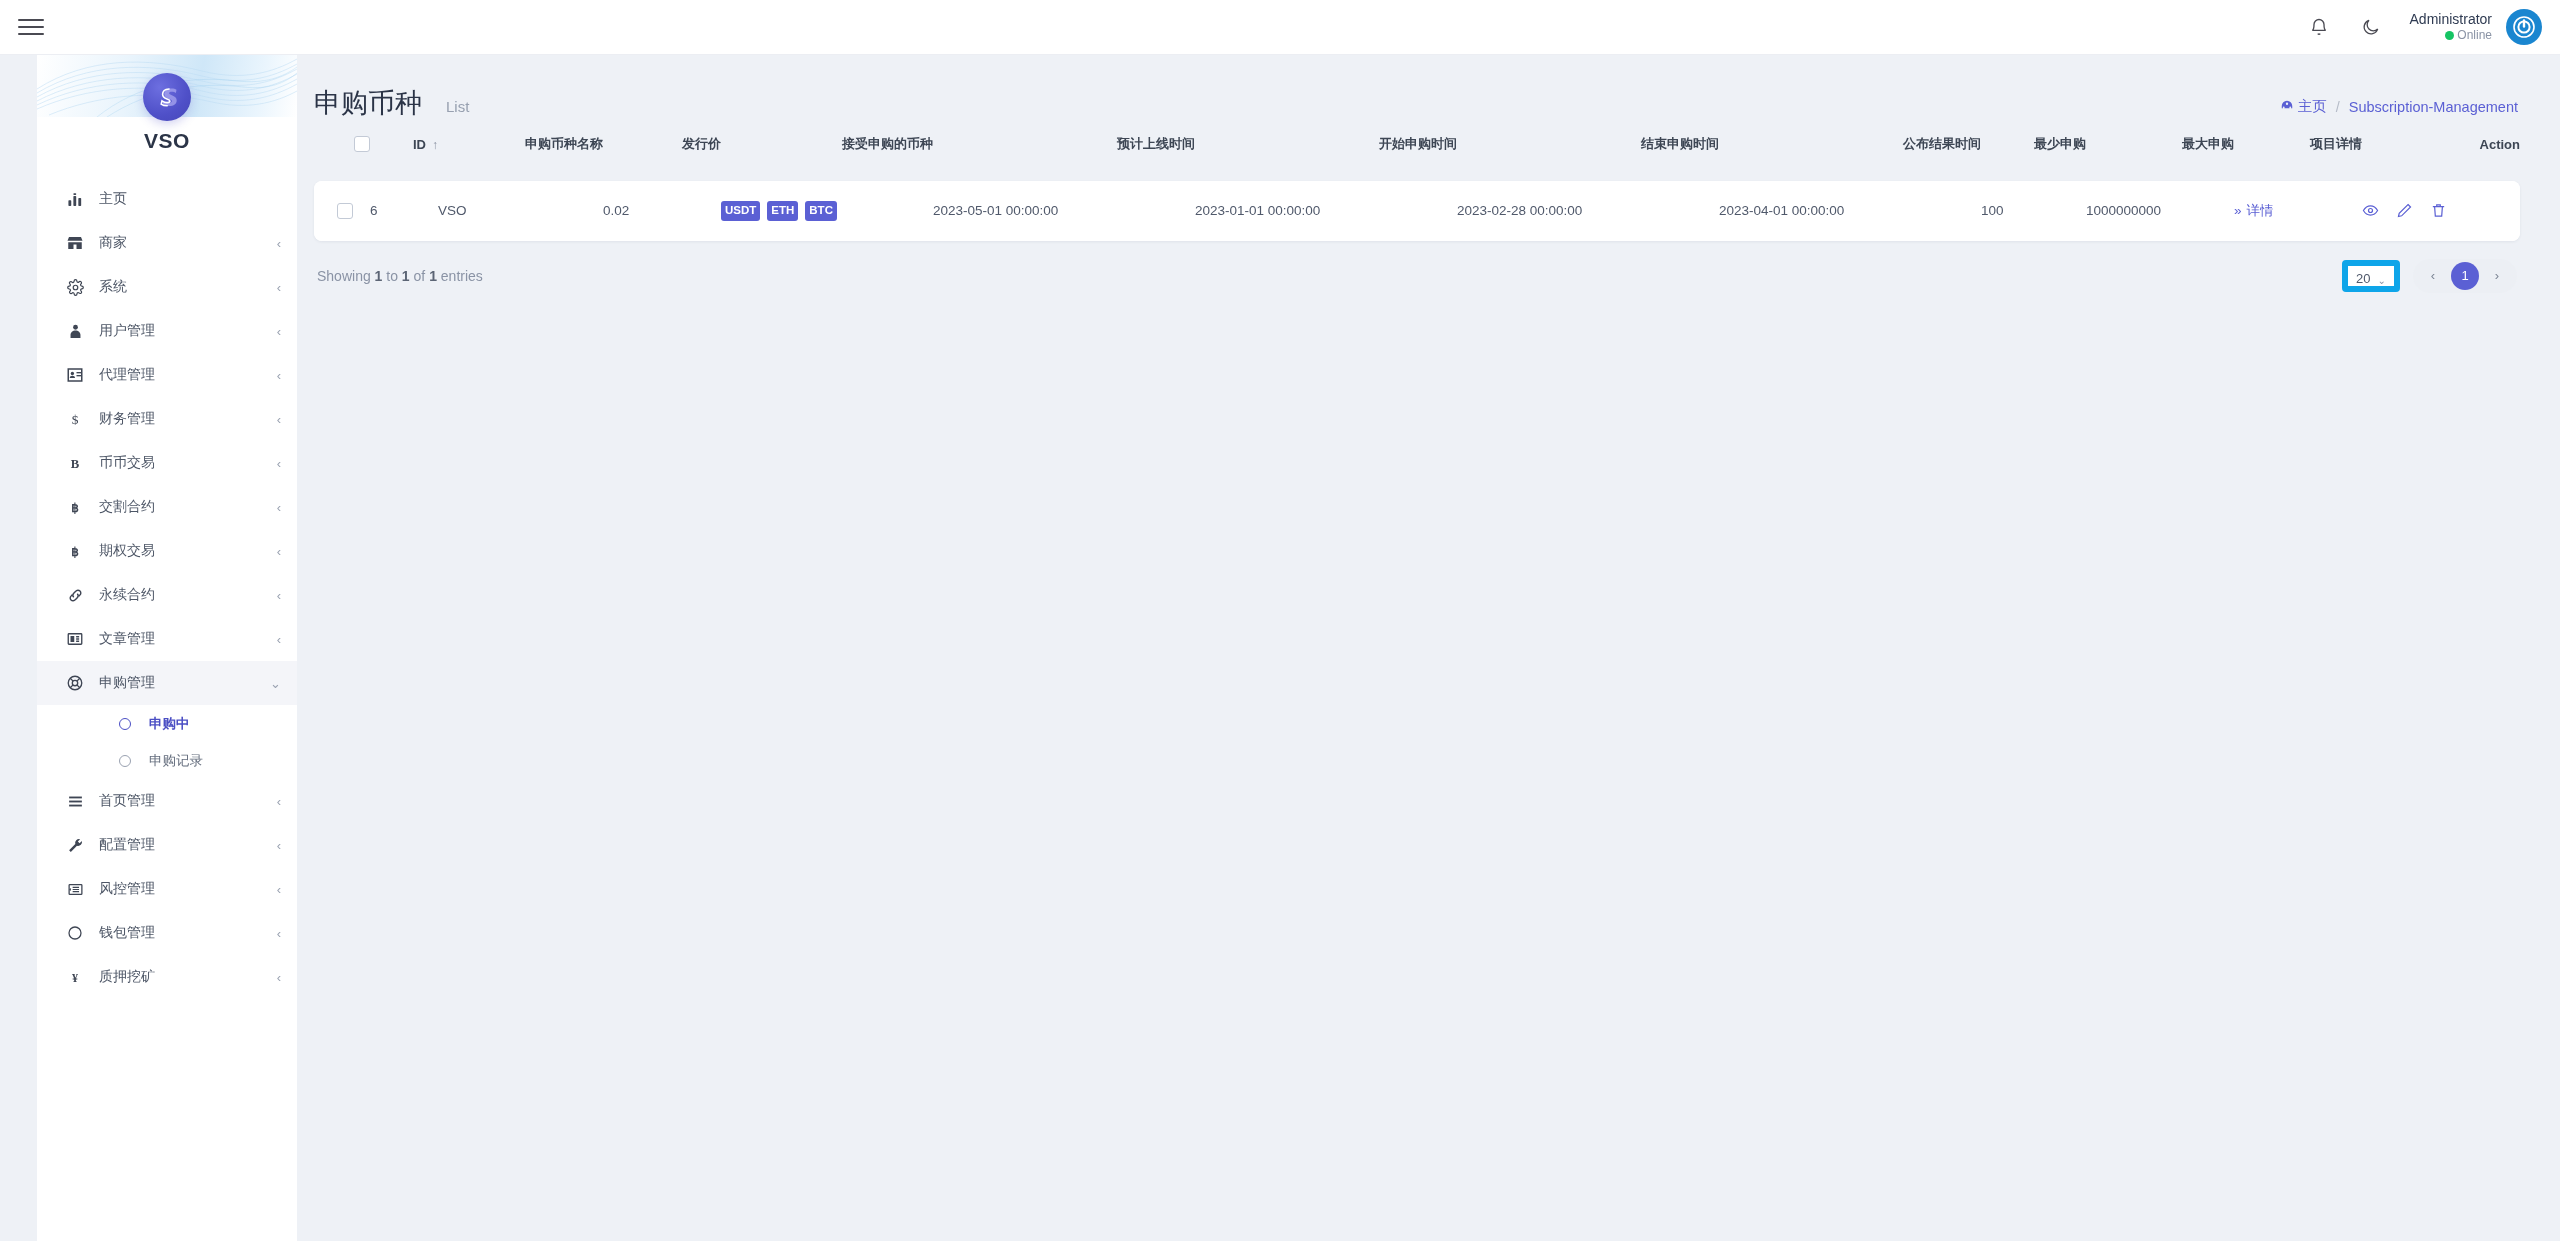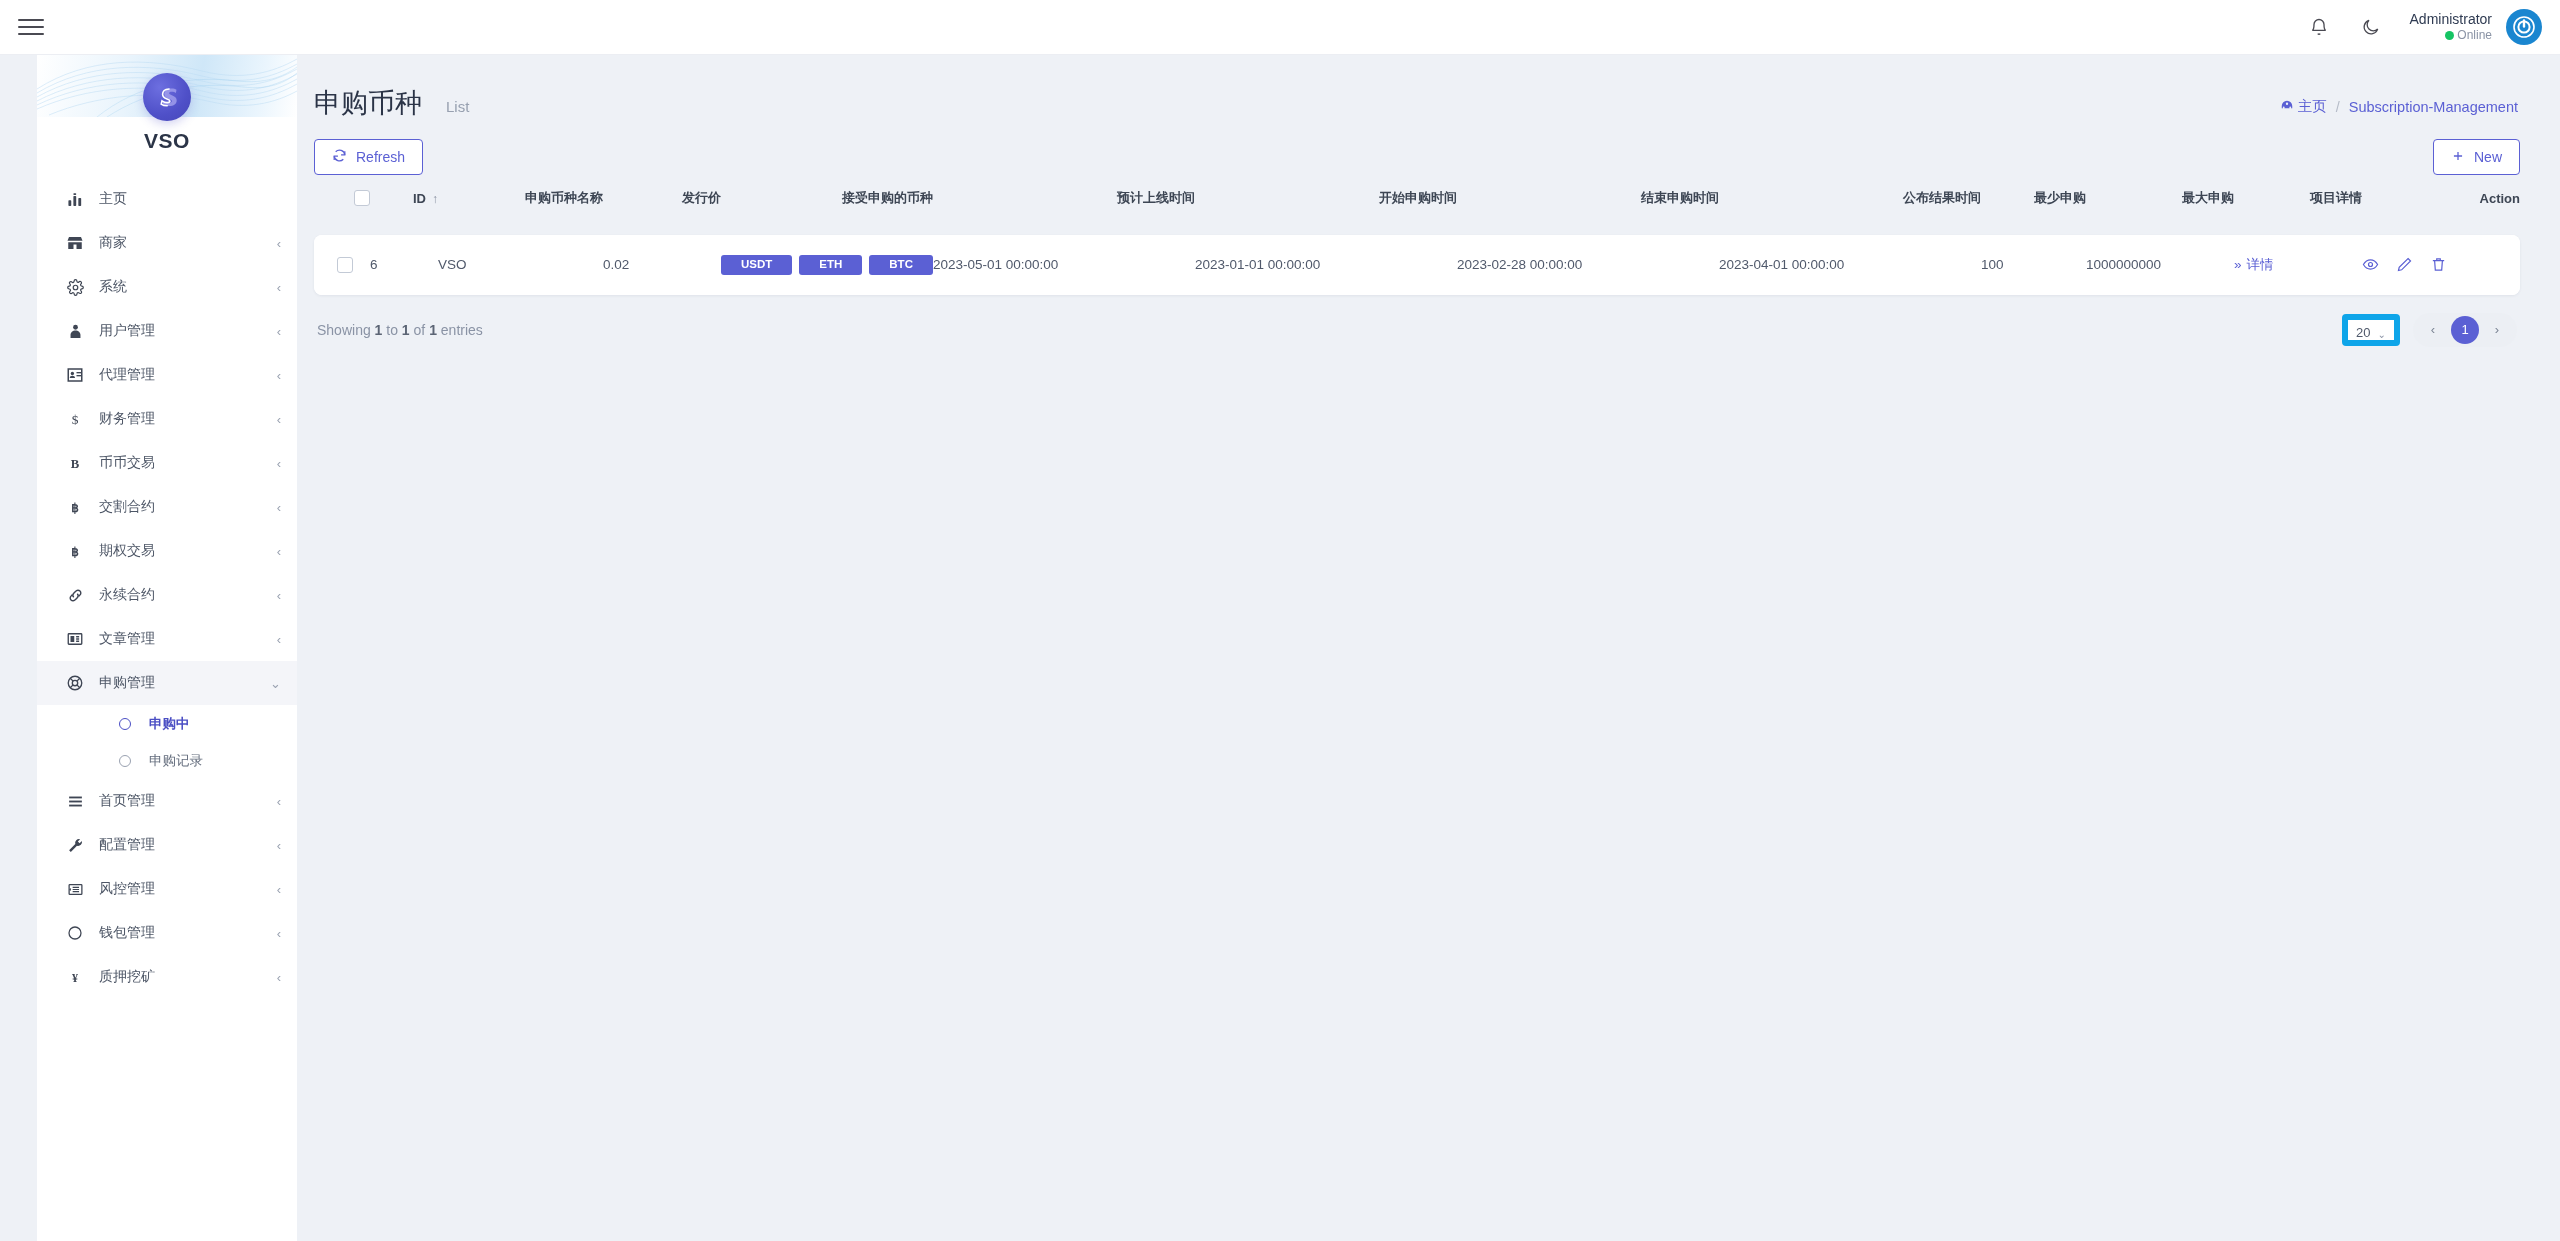--- a/index.html
+++ b/index.html
@@ -152,21 +152,21 @@
   .chk {
     width: 16px; height: 16px; border: 1.4px solid #c3cad6;
     border-radius: 3px; background: #fff; display: inline-block; cursor: pointer;
     vertical-align: middle;
   }
   .sort-arrow { color: #8b93a3; margin-left: 6px; font-size: 12px; }
   .coin-badges { display: flex; gap: 7px; }
   .badge {
     background: #5b60d4; color: #ffffff;
     font-size: 11.5px; font-weight: bold;
-    padding: 4px 20px; border-radius: 3px; line-height: 1;
+    padding: 4px 4px; border-radius: 3px; line-height: 1;
     display: inline-flex; align-items: center;
   }
   .detail-link { color: #5b60d4; cursor: pointer; font-size: 13.5px; }
   .detail-link .chev { margin-right: 5px; }
   .row-actions { display: flex; align-items: center; gap: 17px; color: #5b60d4; }
   .row-actions span { cursor: pointer; display: inline-flex; }
 
   .tfoot {
     margin-top: 18px;
     display: flex; align-items: center; justify-content: space-between;
@@ -475,39 +475,20 @@
       <span class="crumb-link">
         <svg width="14" height="14" viewBox="0 0 24 24" fill="#5b60d4" style="vertical-align:-2px;margin-right:4px">
           <path d="M12 3a9 9 0 00-9 9v4h18v-4a9 9 0 00-9-9zm0 3.2a2 2 0 110 4 2 2 0 010-4zM6.4 12.8a1.6 1.6 0 110 3.2 1.6 1.6 0 010-3.2zm11.2 0a1.6 1.6 0 110 3.2 1.6 1.6 0 010-3.2z"></path>
         </svg><span>主页</span>
       </span>
       <span class="crumb-sep">/</span>
       <span class="crumb-current">Subscription-Management</span>
     </div>
   </div>
 
-  <div class="toolbar">
-    <button class="btn-outline">
-      <span>
-        <svg width="15" height="15" viewBox="0 0 24 24" fill="none" stroke="currentColor" stroke-width="2">
-          <path d="M20.5 11a8.5 8.5 0 00-14.6-5M3.5 13a8.5 8.5 0 0014.6 5"></path>
-          <path d="M20.5 5v6h-6M3.5 19v-6h6"></path>
-        </svg>
-      </span>
-      <span>Refresh</span>
-    </button>
-    <button class="btn-outline">
-      <span>
-        <svg width="14" height="14" viewBox="0 0 24 24" fill="none" stroke="currentColor" stroke-width="2.2">
-          <path d="M12 5v14M5 12h14"></path>
-        </svg>
-      </span>
-      <span>New</span>
-    </button>
-  </div>
 
   <div>
     <table>
       <colgroup>
         <col style="width:56px">
           <col style="width:68px">
           <col style="width:165px">
           <col style="width:118px">
         <col style="width:212px">
           <col style="width:262px">

